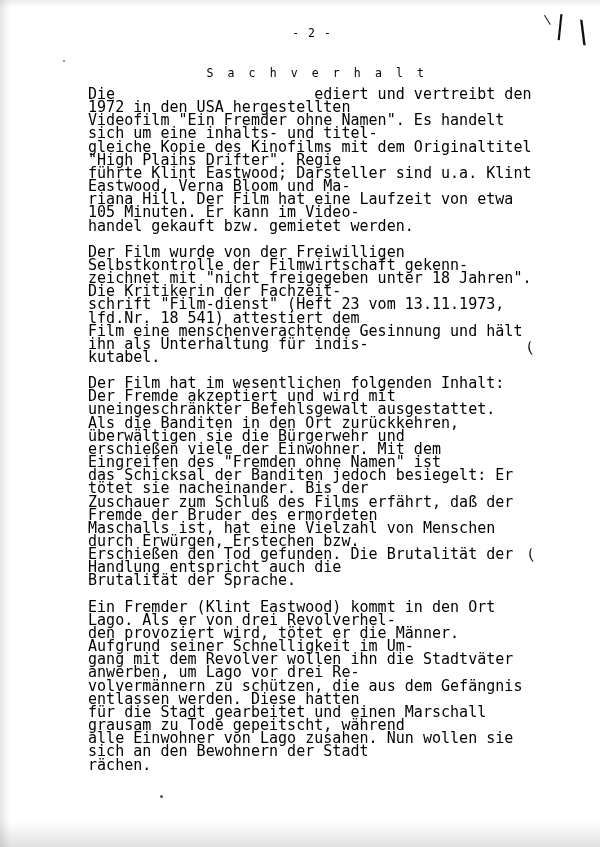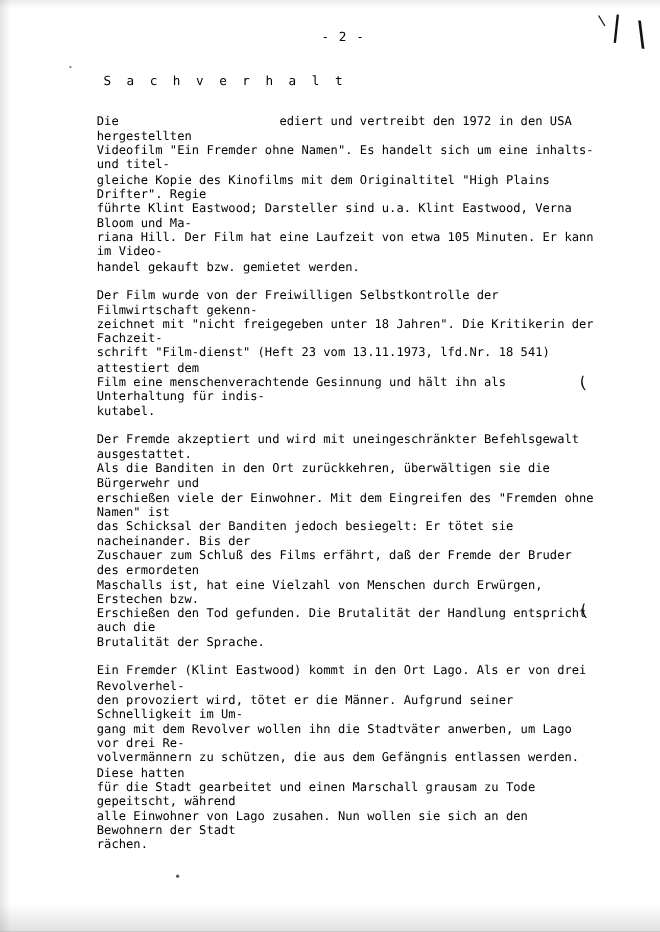--- a/index.html
+++ b/index.html
@@ -45,27 +45,28 @@
     width: 452px;
   }
   .page-number {
     text-align: center;
     font-size: 11.5px;
     letter-spacing: 1px;
     margin-bottom: 26px;
     margin-left: -4px;
   }
   .doc-title {
+    text-align: center;
     font-size: 11.5px;
     letter-spacing: 3.6px;
-    margin-bottom: 24px;
+    margin-bottom: 8px;
     margin-left: 6px;
   }
   p.para {
-    font-size: 11px;
+    font-size: 15px;
     line-height: 13.15px;
     margin: 0 0 13px 0;
     white-space: pre-wrap;
     letter-spacing: 0.02px;
   }
   p.tight {
     margin-bottom: 0;
   }
   .big-gap {
     height: 26px;
@@ -162,20 +163,21 @@
 führte Klint Eastwood; Darsteller sind u.a. Klint Eastwood, Verna Bloom und Ma-
 riana Hill. Der Film hat eine Laufzeit von etwa 105 Minuten. Er kann im Video-
 handel gekauft bzw. gemietet werden.</p>
 
     <p class="para">Der Film wurde von der Freiwilligen Selbstkontrolle der Filmwirtschaft gekenn-
 zeichnet mit "nicht freigegeben unter 18 Jahren". Die Kritikerin der Fachzeit-
 schrift "Film-dienst" (Heft 23 vom 13.11.1973, lfd.Nr. 18 541) attestiert dem
 Film eine menschenverachtende Gesinnung und hält ihn als Unterhaltung für indis-
 kutabel.</p>
 
+    <p class="para tight">Der Film hat im wesentlichen folgenden Inhalt:</p>
 
     <p class="para">Der Fremde akzeptiert und wird mit uneingeschränkter Befehlsgewalt ausgestattet.
 Als die Banditen in den Ort zurückkehren, überwältigen sie die Bürgerwehr und
 erschießen viele der Einwohner. Mit dem Eingreifen des "Fremden ohne Namen" ist
 das Schicksal der Banditen jedoch besiegelt: Er tötet sie nacheinander. Bis der
 Zuschauer zum Schluß des Films erfährt, daß der Fremde der Bruder des ermordeten
 Maschalls ist, hat eine Vielzahl von Menschen durch Erwürgen, Erstechen bzw.
 Erschießen den Tod gefunden. Die Brutalität der Handlung entspricht auch die
 Brutalität der Sprache.</p>
 

